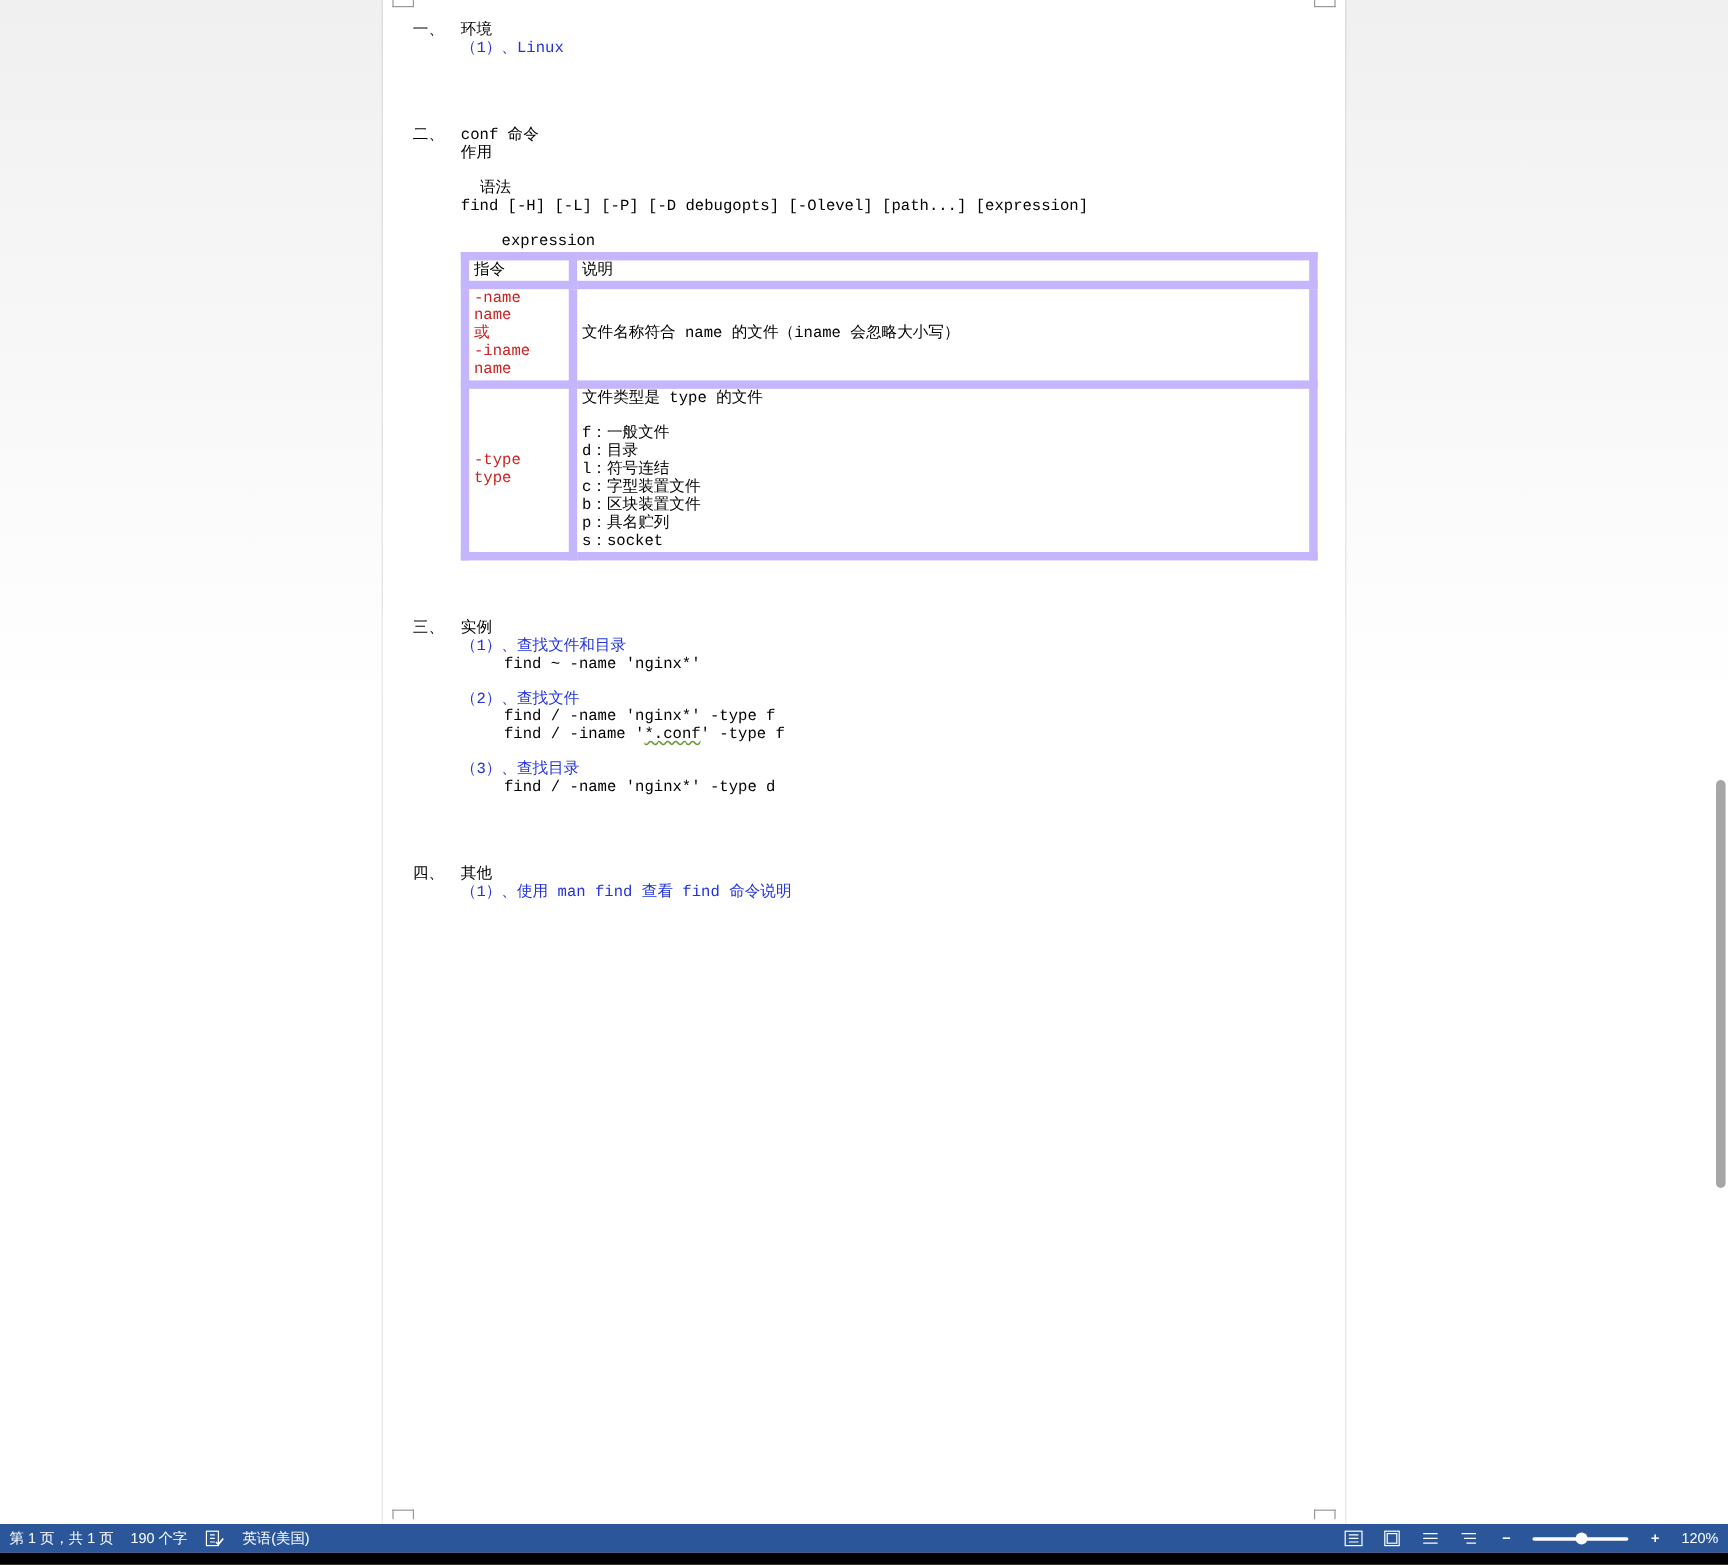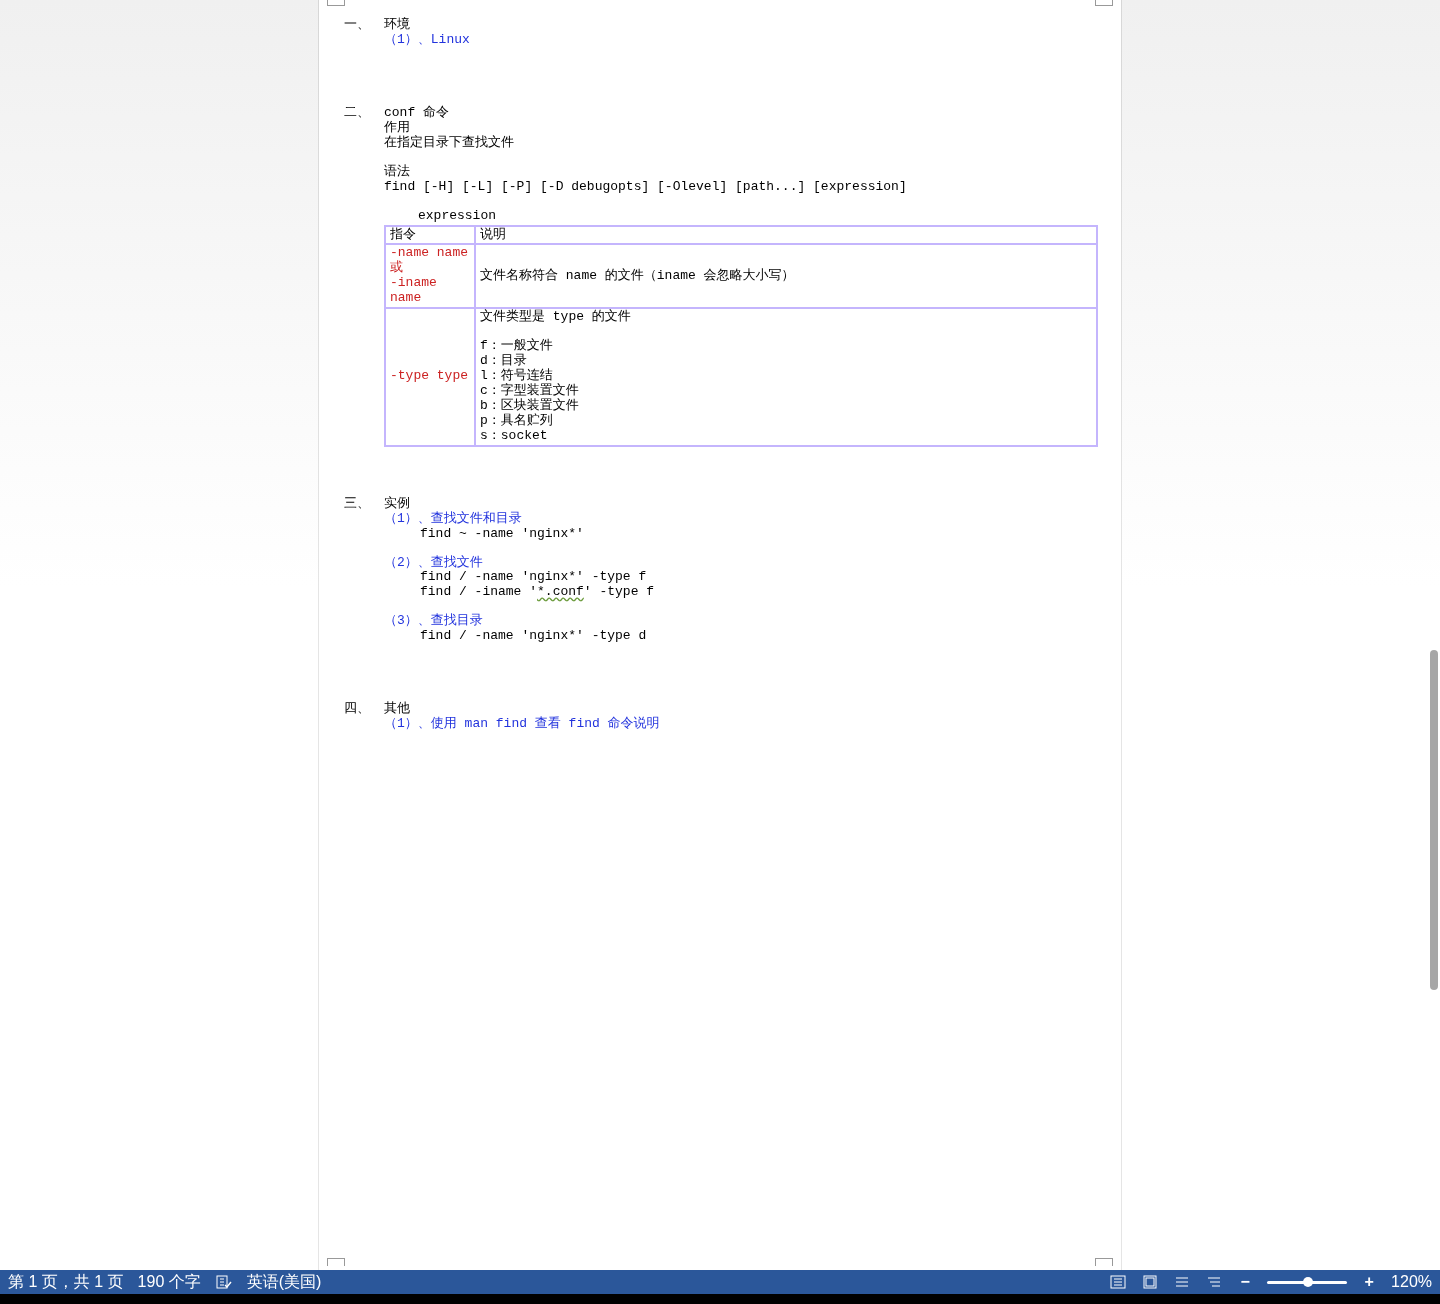--- a/index.html
+++ b/index.html
@@ -81,37 +81,37 @@
     text-decoration-skip-ink: none;
   }
 
   table.expr {
     border-collapse: collapse;
     width: 714px;
     font-size: 13px;
     margin-top: 1px;
   }
   table.expr td, table.expr th {
-    border: 2px solid #c4b5fd;
+    border: 7px solid #c4b5fd;
     padding: 1px 4px;
     vertical-align: middle;
     text-align: left;
     font-weight: normal;
   }
   table.expr .col1 { width: 90px; }
 
   
   .status {
     height: 24px;
     background: #2b579a;
     color: #fff;
     display: flex;
     align-items: center;
     font-family: "Segoe UI", sans-serif;
-    font-size: 16px;
+    font-size: 12px;
     padding: 0 8px;
     gap: 14px;
   }
   .status .spacer { flex: 1; }
   .status .ico {
     width: 18px; height: 18px;
     display: inline-flex; align-items: center; justify-content: center;
   }
   .status .ico svg { width: 16px; height: 16px; }
   .slider-track {
@@ -161,22 +161,21 @@
             <div class="line">环境</div>
             <div class="line blue">（1）、Linux</div>
           </div>
         </div>
 
         <div class="sec" style="margin-top:58px;">
           <div class="sec-num">二、</div>
           <div class="sec-body">
             <div class="line">conf 命令</div>
             <div class="line">作用</div>
-            <div class="line">在指定目录下查找文件</div>
-            <div class="line" style="margin-top:14px;">语法</div>
+            <div class="line" style="margin-top:14px;margin-left:16px;">语法</div>
             <div class="line">find [-H] [-L] [-P] [-D debugopts] [-Olevel] [path...] [expression]</div>
 
             <div class="line" style="margin-top:14px;margin-left:34px;">expression</div>
             <table class="expr">
               <tbody>
                   <tr>
                 <th class="col1">指令</th>
                 <th>说明</th>
               </tr>
               <tr>

